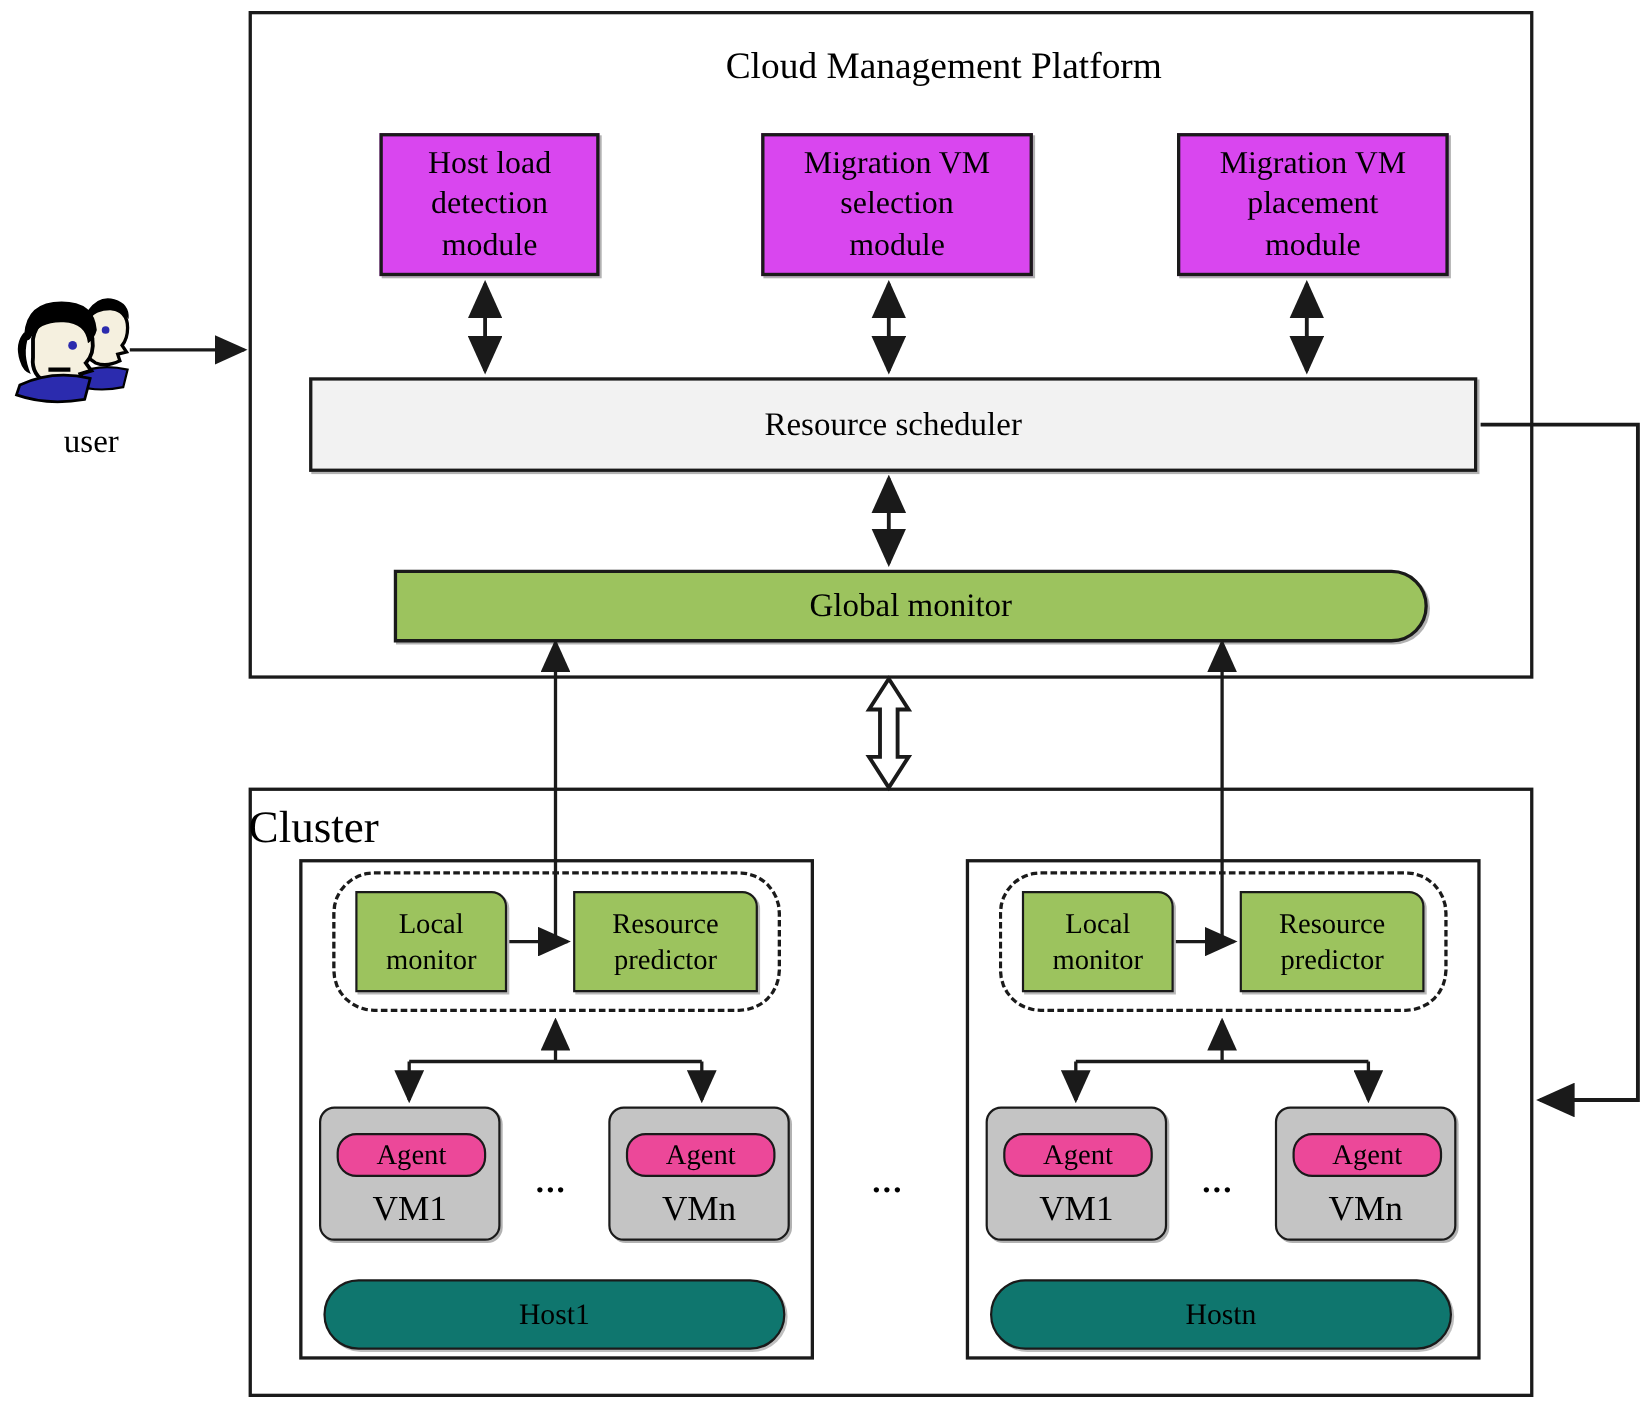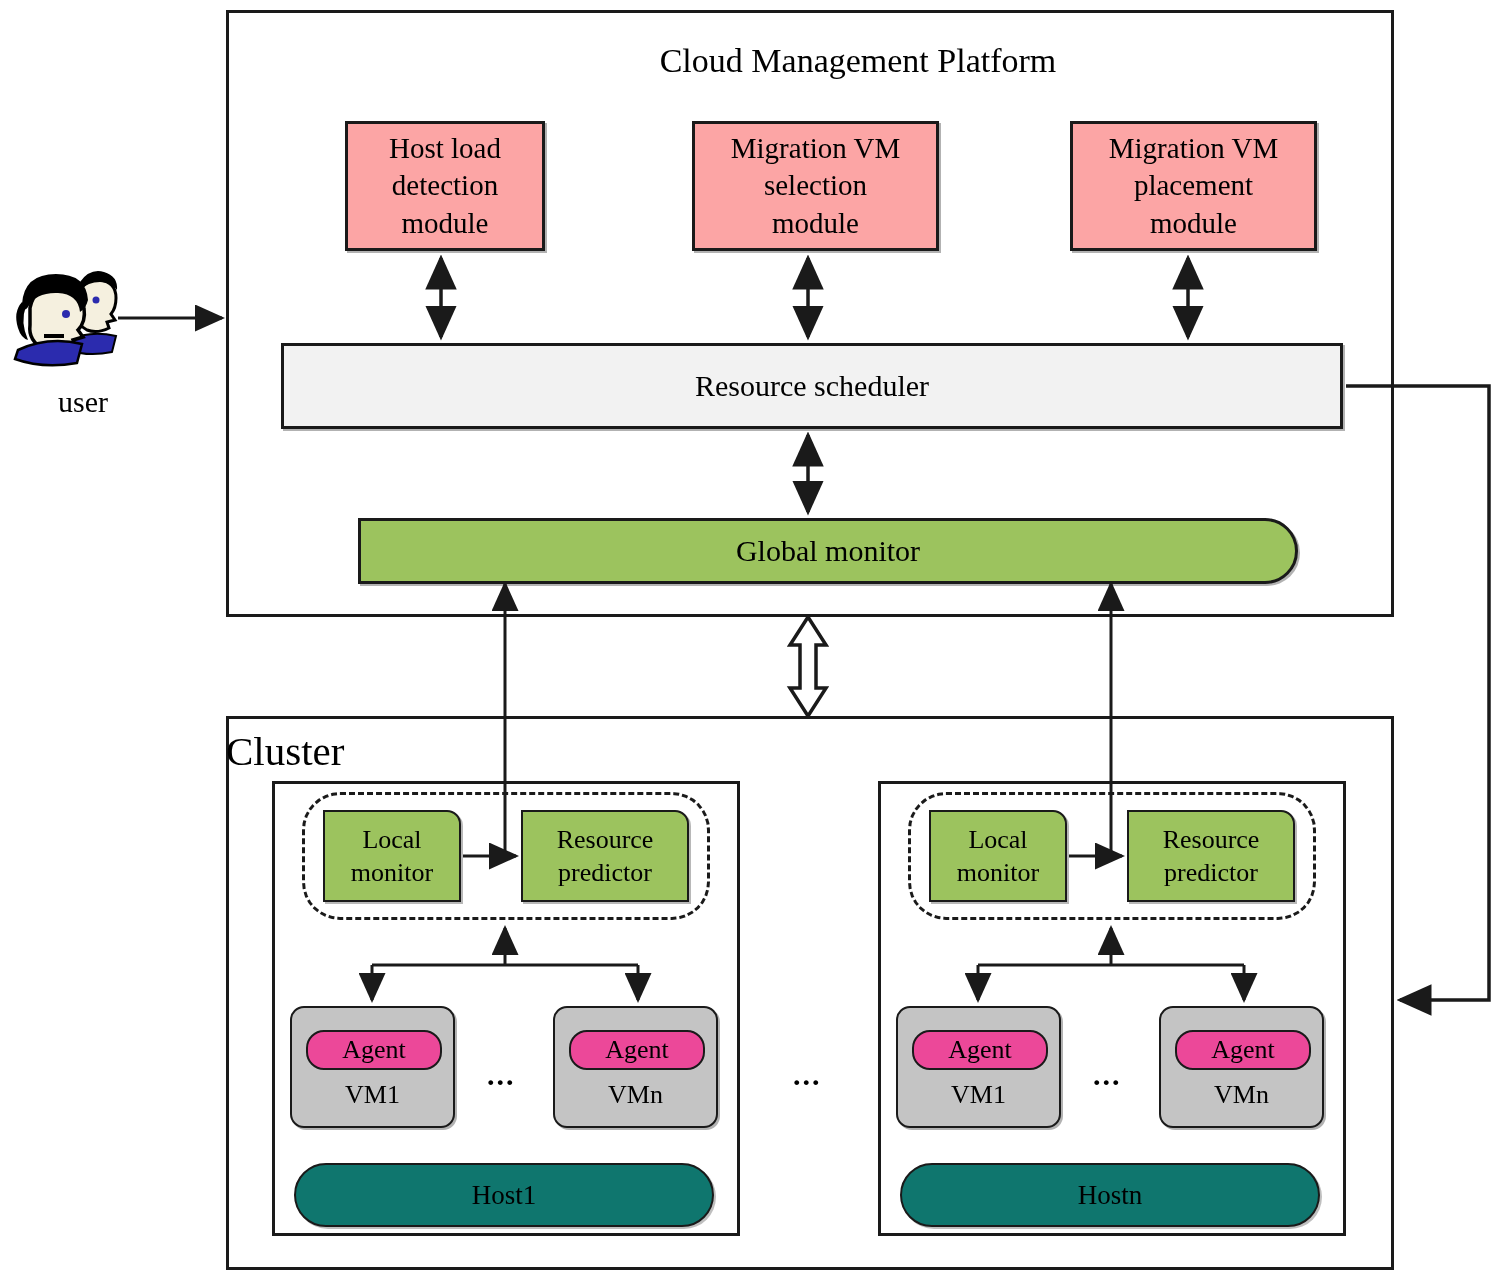--- a/index.html
+++ b/index.html
@@ -30,21 +30,21 @@
   
   .frame {
     border: 3px solid #1a1a1a;
     background: transparent;
     display: block;
   }
 
   
   .module {
     border: 3px solid #1a1a1a;
-    background: #fca5a5;
+    background: #d946ef;
     font-size: 29px;
     box-shadow: 2px 2px 0 rgba(0,0,0,0.30);
   }
 
   
   .bar-sched {
     border: 3px solid #1a1a1a;
     background: #f2f2f2;
     font-size: 30px;
     box-shadow: 2px 2px 0 rgba(0,0,0,0.30);
@@ -91,21 +91,21 @@
     font-size: 26px;
     box-sizing: border-box;
     display: flex;
     align-items: center;
     justify-content: center;
   }
   .vm-label {
     position: absolute;
     width: 100%;
     text-align: center;
-    font-size: 26px;
+    font-size: 32px;
   }
   .host-pill {
     border: 2.5px solid #1a1a1a;
     background: #0f766e;
     border-radius: 40px;
     font-size: 27px;
     box-shadow: 2px 2px 0 rgba(0,0,0,0.25);
   }
   .plain-label {
     position: absolute;

